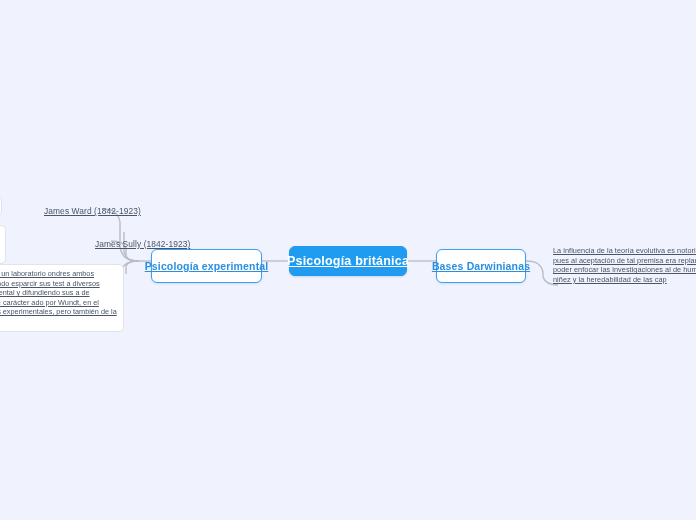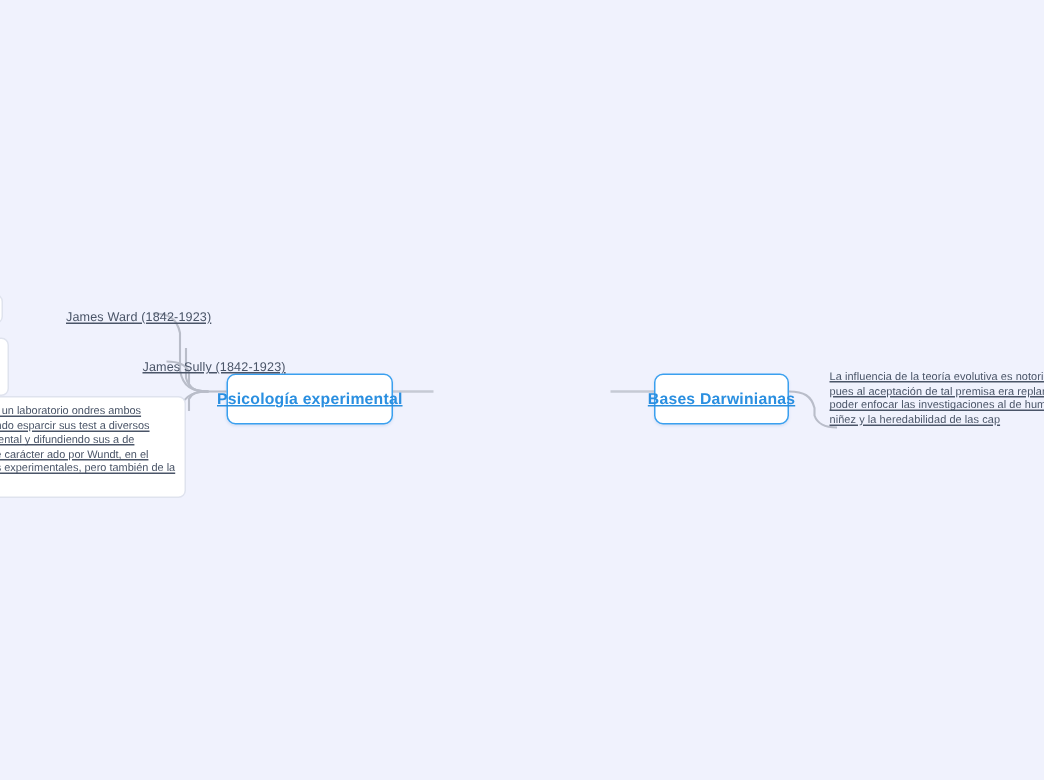--- a/index.html
+++ b/index.html
@@ -137,20 +137,21 @@
 
     <path d="M 139 261 C 128 261 122 258 120 247 L 120 222 C 118 212 112 209 102 209"></path>
     <path d="M 139 261 C 130 261 126 259 124 252 L 124 232"></path>
     <path d="M 139 261 C 131 261 128 260 126 256 L 126 248 C 124 243 119 241 111 241"></path>
     <path d="M 139 261 C 131 261 128 262 126 266 L 126 274"></path>
     <path d="M 139 261 C 127 261 121 265 119 277 L 119 312 C 117 322 111 325 101 325"></path>
 
     <path d="M 526 261 C 536 261 541 264 543 272 L 543 277 C 545 283 550 285 558 285"></path>
   </svg>
 
+  <div class="node root" style="left:289px; top:246px; width:118px; height:30px;">Psicología británica</div>
 
   <div class="node level1" style="left:151px; top:249px; width:111px; height:24px;">Psicología experimental</div>
 
   <div class="node level1" style="left:436px; top:249px; width:90px; height:20px;text-align:right;">Bases Darwinianas</div>
 
   <div class="node leaf-box" style="left:-104px; top:196px; width:106px;">e por</div>
 
   <div class="node leaf-label" style="left:44px; top:205px; width:90px; justify-content:flex-start;">James Ward (1842-1923)</div>
 
   <div class="node leaf-box" style="left:-104px; top:225px; width:110px; white-space:pre-line;">n el

